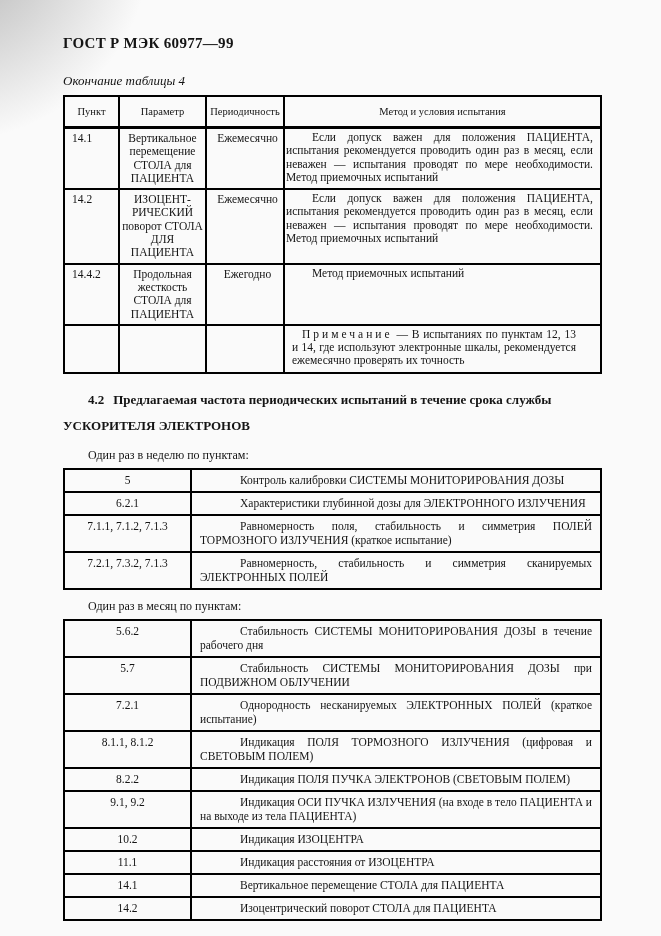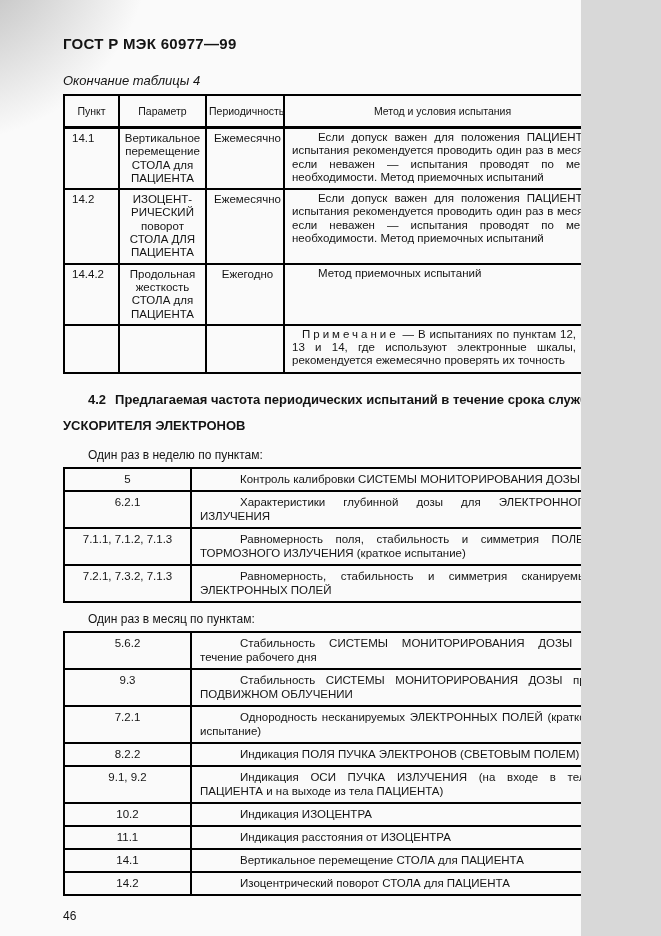--- a/index.html
+++ b/index.html
@@ -1,34 +1,34 @@
 <!DOCTYPE html>
 <html><head>
 <meta charset="utf-8">
 <style>
   html,body{margin:0;padding:0;background:#d8d8d8;}
   .page{
-    width:581px;height:936px;position:relative;overflow:hidden;
+    width:661px;height:936px;position:relative;overflow:hidden;
     background:
       radial-gradient(circle 280px at -50px -60px, rgba(110,110,110,0.55), rgba(110,110,110,0) 72%),
       #fafafa;
-    font-family:Liberation Sans, sans-serif;
+    font-family:Liberation Serif, serif;
     color:#141414;
   }
   .content{position:absolute;left:63px;top:0;width:537px;}
   .doc-title{margin:35px 0 0 0;font-size:15px;font-weight:bold;letter-spacing:0.3px;}
   .caption{margin:21px 0 6px 0;font-size:13px;font-style:italic;}
   table{border-collapse:collapse;width:537px;table-layout:fixed;}
   th,td{border:2px solid #000;vertical-align:top;}
   th{font-weight:normal;font-size:10.5px;text-align:center;padding:9px 2px;border-bottom-width:3px;}
   .t1 td{font-size:11.5px;line-height:13.3px;}
   .cell-item{padding:3px 2px 2px 7px;}
   .cell-param{text-align:center;padding:3px 2px;}
   .cell-period{padding:3px 2px 2px 7px;text-align:center;}
-  .cell-method{padding:2px 7px 4px 7px;}
+  .cell-method{padding:2px 7px 4px 1px;}
   .cell-method p{margin:0;text-align:justify;text-indent:26px;}
   .cell-note{padding:2px 24px 4px 7px;min-height:38px;}
   .cell-note p{margin:0;text-align:justify;text-indent:10px;}
   .note-label{letter-spacing:3px;}
   .section-heading{margin:13px 0 0 0;font-size:13px;font-weight:bold;line-height:26px;text-indent:25px;}
   .intro{margin:9px 0 5px 0;font-size:12px;text-indent:25px;}
   .list-table td{font-size:11.5px;line-height:14px;}
   .list-item{text-align:center;padding:3px 2px 4px 2px;}
   .list-desc{padding:3px 8px 4px 8px;}
   .list-desc p{margin:0;text-align:justify;text-indent:40px;}
@@ -140,29 +140,35 @@
           <col style="width:410px">
         </colgroup>
       <tbody>
           <tr>
         <td class="list-item">5.6.2</td>
         <td class="list-desc">
               <p>Стабильность СИСТЕМЫ МОНИТОРИРОВАНИЯ ДОЗЫ  в течение рабочего дня</p>
             </td>
       </tr>
       <tr>
-        <td class="list-item">9.3</td>
+        <td class="list-item">5.7</td>
         <td class="list-desc">
               <p>Стабильность СИСТЕМЫ МОНИТОРИРОВАНИЯ ДОЗЫ при ПОДВИЖНОМ ОБЛУЧЕНИИ</p>
             </td>
       </tr>
       <tr>
         <td class="list-item">7.2.1</td>
         <td class="list-desc">
               <p>Однородность несканируемых ЭЛЕКТРОННЫХ ПОЛЕЙ (краткое испытание)</p>
+            </td>
+      </tr>
+      <tr>
+        <td class="list-item">8.1.1, 8.1.2</td>
+        <td class="list-desc">
+              <p>Индикация ПОЛЯ ТОРМОЗНОГО ИЗЛУЧЕНИЯ (цифровая и СВЕТОВЫМ ПОЛЕМ)</p>
             </td>
       </tr>
       <tr>
         <td class="list-item">8.2.2</td>
         <td class="list-desc">
               <p>Индикация ПОЛЯ ПУЧКА ЭЛЕКТРОНОВ (СВЕТОВЫМ ПОЛЕМ)</p>
             </td>
       </tr>
       <tr>
         <td class="list-item">9.1, 9.2</td>

